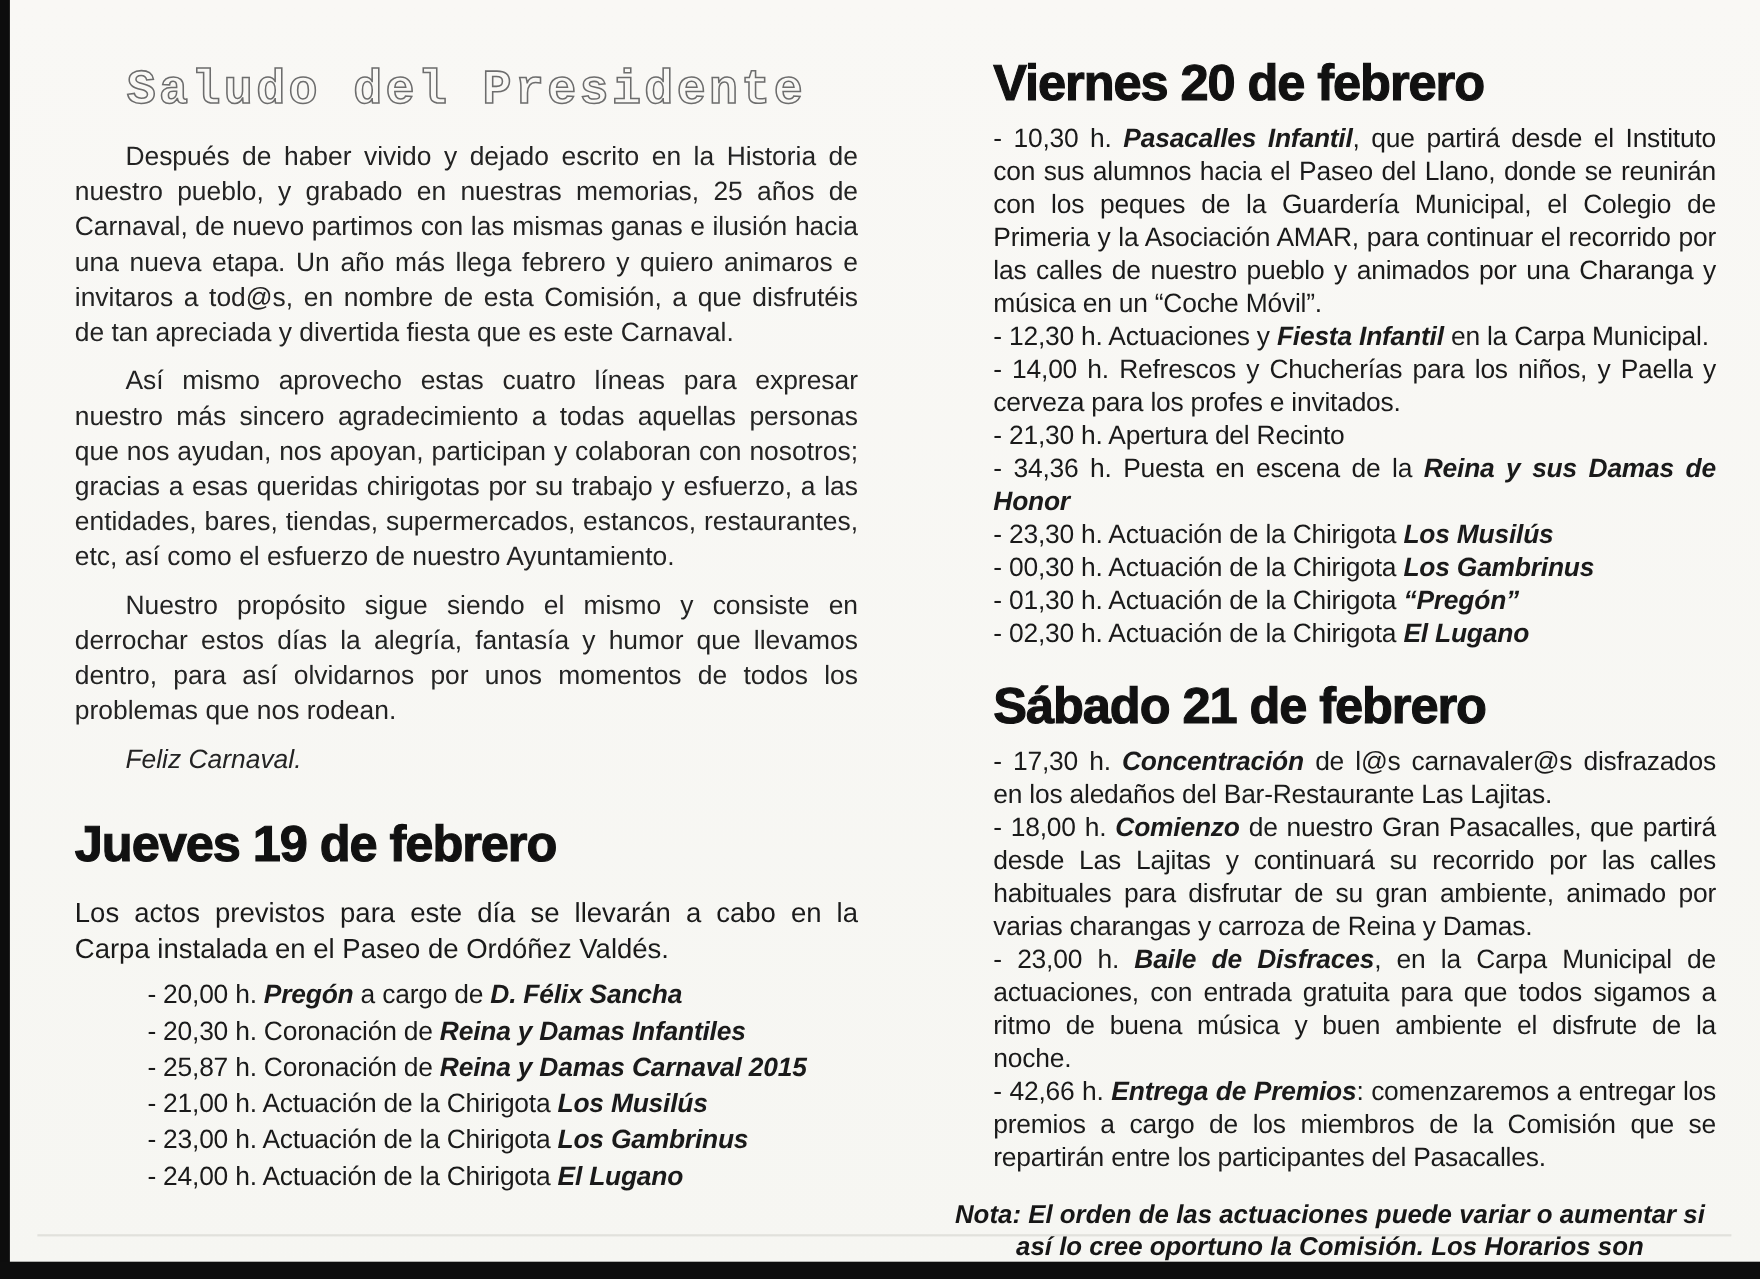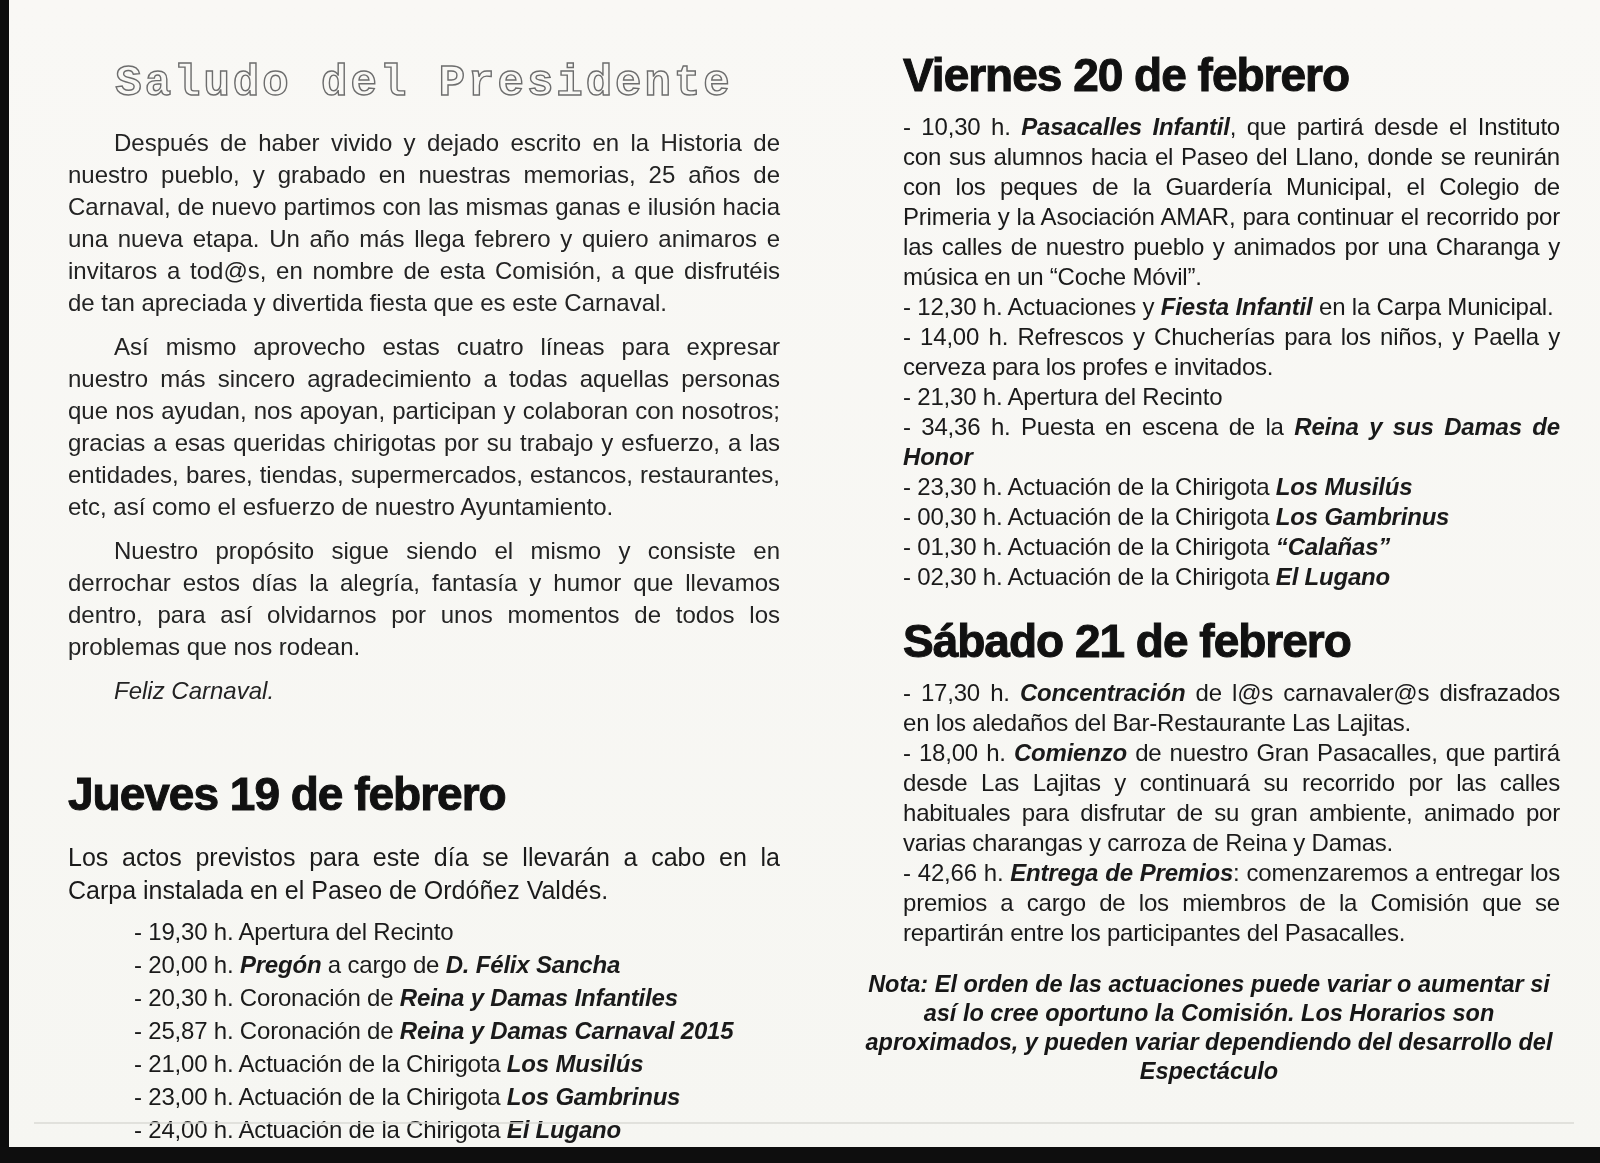--- a/index.html
+++ b/index.html
@@ -26,21 +26,21 @@
     background: #d9d9d4; opacity: 0.75;
   }
   
   .col-left {
     position: absolute; left: 68px; top: 55px; width: 712px;
   }
   .col-right {
     position: absolute; left: 903px; top: 48px; width: 657px;
   }
   .thursday-block {
-    position: absolute; left: 68px; top: 767px; width: 712px;
+    position: absolute; left: 68px; top: 740px; width: 712px;
   }
   
   .outline-title {
     font-family: Liberation Mono, monospace;
     font-size: 44px;
     line-height: 56px;
     text-align: center;
     letter-spacing: 3px;
     color: transparent;
     -webkit-text-stroke: 1.4px #6d6d6d;
@@ -119,50 +119,50 @@
         <p class="greet-p">Nuestro propósito sigue siendo el mismo y consiste en derrochar estos días la alegría, fantasía y humor que llevamos dentro, para así olvidarnos por unos momentos de todos los problemas que nos rodean.</p>
       </div>
     <p class="closing-line">Feliz Carnaval.</p>
   </div>
 
   <div class="thursday-block">
     <h2 class="day-heading">Jueves 19 de febrero</h2>
     <p class="intro-p">Los actos previstos para este día se llevarán a cabo en la Carpa instalada en el Paseo de Ordóñez Valdés.</p>
     <div>
 
-    <p class="event roomy indent"><span>- 19,30 h. Apertura del Recinto</span></p>
         <p class="event roomy indent"><span>- 20,00 h. </span><span class="bseg">Pregón</span><span> a cargo de </span><span class="bseg">D. Félix Sancha</span></p>
         <p class="event roomy indent"><span>- 20,30 h. Coronación de </span><span class="bseg">Reina y Damas Infantiles</span></p>
         <p class="event roomy indent"><span>- 25,87 h. Coronación de </span><span class="bseg">Reina y Damas Carnaval 2015</span></p>
         <p class="event roomy indent"><span>- 21,00 h. Actuación de la Chirigota </span><span class="bseg">Los Musilús</span></p>
         <p class="event roomy indent"><span>- 23,00 h. Actuación de la Chirigota </span><span class="bseg">Los Gambrinus</span></p>
         <p class="event roomy indent"><span>- 24,00 h. Actuación de la Chirigota </span><span class="bseg">El Lugano</span></p>
       </div>
   </div>
 
   <div class="col-right">
     <h2 class="day-heading">Viernes 20 de febrero</h2>
     <div>
 
     <p class="event"><span>- 10,30 h. </span><span class="bseg">Pasacalles Infantil</span><span>, que partirá desde el Instituto con sus alumnos hacia el Paseo del Llano, donde se reunirán con los peques de la Guardería Municipal, el Colegio de Primeria y la Asociación AMAR, para continuar el recorrido por las calles de nuestro pueblo y animados por una Charanga y música en un “Coche Móvil”.</span></p>
         <p class="event"><span>- 12,30 h. Actuaciones y </span><span class="bseg">Fiesta Infantil</span><span> en la Carpa Municipal.</span></p>
         <p class="event"><span>- 14,00 h. Refrescos y Chucherías para los niños, y Paella y cerveza para los profes e invitados.</span></p>
         <p class="event"><span>- 21,30 h. Apertura del Recinto</span></p>
         <p class="event"><span>- 34,36 h. Puesta en escena de la </span><span class="bseg">Reina y sus Damas de Honor</span></p>
         <p class="event"><span>- 23,30 h. Actuación de la Chirigota </span><span class="bseg">Los Musilús</span></p>
         <p class="event"><span>- 00,30 h. Actuación de la Chirigota </span><span class="bseg">Los Gambrinus</span></p>
-        <p class="event"><span>- 01,30 h. Actuación de la Chirigota </span><span class="bseg">“Calañas”</span></p>
+        <p class="event"><span>- 01,30 h. Actuación de la Chirigota </span><span class="bseg">“Pregón”</span></p>
         <p class="event"><span>- 02,30 h. Actuación de la Chirigota </span><span class="bseg">El Lugano</span></p>
       </div>
 
     <h2 class="day-heading saturday-heading">Sábado 21 de febrero</h2>
     <div>
 
     <p class="event"><span>- 17,30 h. </span><span class="bseg">Concentración</span><span> de l@s carnavaler@s disfrazados en los aledaños del Bar-Restaurante Las Lajitas.</span></p>
         <p class="event"><span>- 18,00 h. </span><span class="bseg">Comienzo</span><span> de nuestro Gran Pasacalles, que partirá desde Las Lajitas y continuará su recorrido por las calles habituales para disfrutar de su gran ambiente, animado por varias charangas y carroza de Reina y Damas.</span></p>
+        <p class="event"><span>- 23,00 h. </span><span class="bseg">Baile de Disfraces</span><span>, en la Carpa Municipal de actuaciones, con entrada gratuita para que todos sigamos a ritmo de buena música y buen ambiente el disfrute de la noche.</span></p>
         <p class="event"><span>- 42,66 h. </span><span class="bseg">Entrega de Premios</span><span>: comenzaremos a entregar los premios a cargo de los miembros de la Comisión que se repartirán entre los participantes del Pasacalles.</span></p>
       </div>
 
     <p class="note">Nota: El orden de las actuaciones puede variar o aumentar si así lo cree oportuno la Comisión. Los Horarios son aproximados, y pueden variar dependiendo del desarrollo del Espectáculo</p>
   </div>
 
   <div class="fold-line"></div>
   <div class="edge-left"></div>
   <div class="edge-bottom"></div>
 </div>

